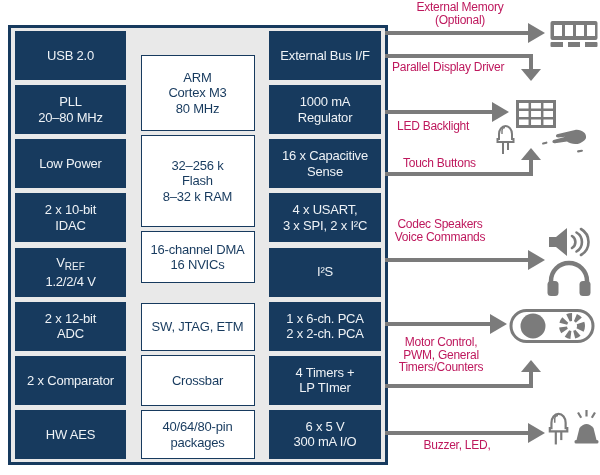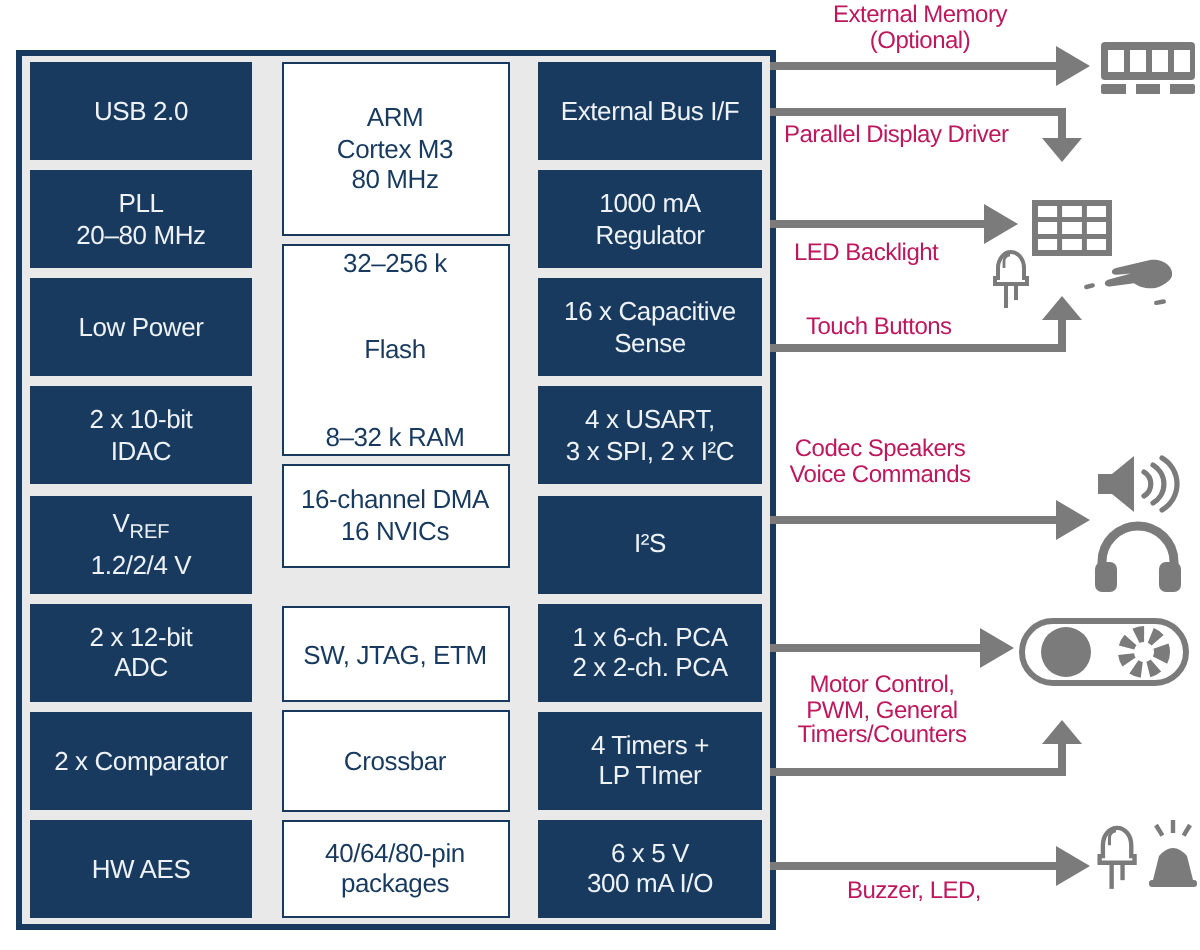--- a/index.html
+++ b/index.html
@@ -67,26 +67,26 @@
           <div><span>ADC</span></div>
         </div>
         <div class="block block-dark">
           <div><span>2 x Comparator</span></div>
         </div>
         <div class="block block-dark">
           <div><span>HW AES</span></div>
         </div>
       </div>
     <div class="col" id="col-middle">
-        <div class="block block-light" style="height: 87px;">
+        <div class="block block-light" style="height: 76px; margin-top: 24px;">
           <div><span>ARM</span></div>
           <div><span>Cortex M3</span></div>
           <div><span>80 MHz</span></div>
         </div>
-        <div class="block block-light" style="height: 106px; gap: 28px;">
+        <div class="block block-light" style="height: 92px;">
           <div><span>32–256 k</span></div>
           <div><span>Flash</span></div>
           <div><span>8–32 k RAM</span></div>
         </div>
         <div class="block block-light" style="height: 52px;">
           <div><span>16-channel DMA</span></div>
           <div><span>16 NVICs</span></div>
         </div>
         <div class="block block-light" style="height: 48px; margin-top: 16px;">
           <div><span>SW, JTAG, ETM</span></div>

